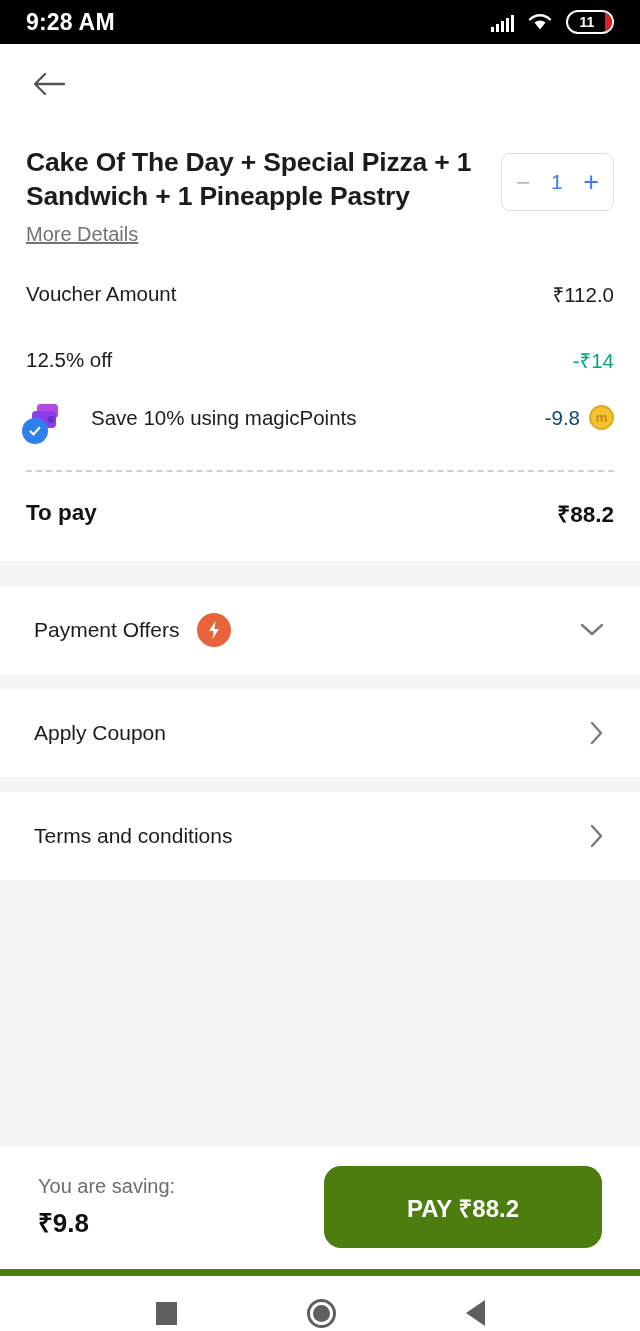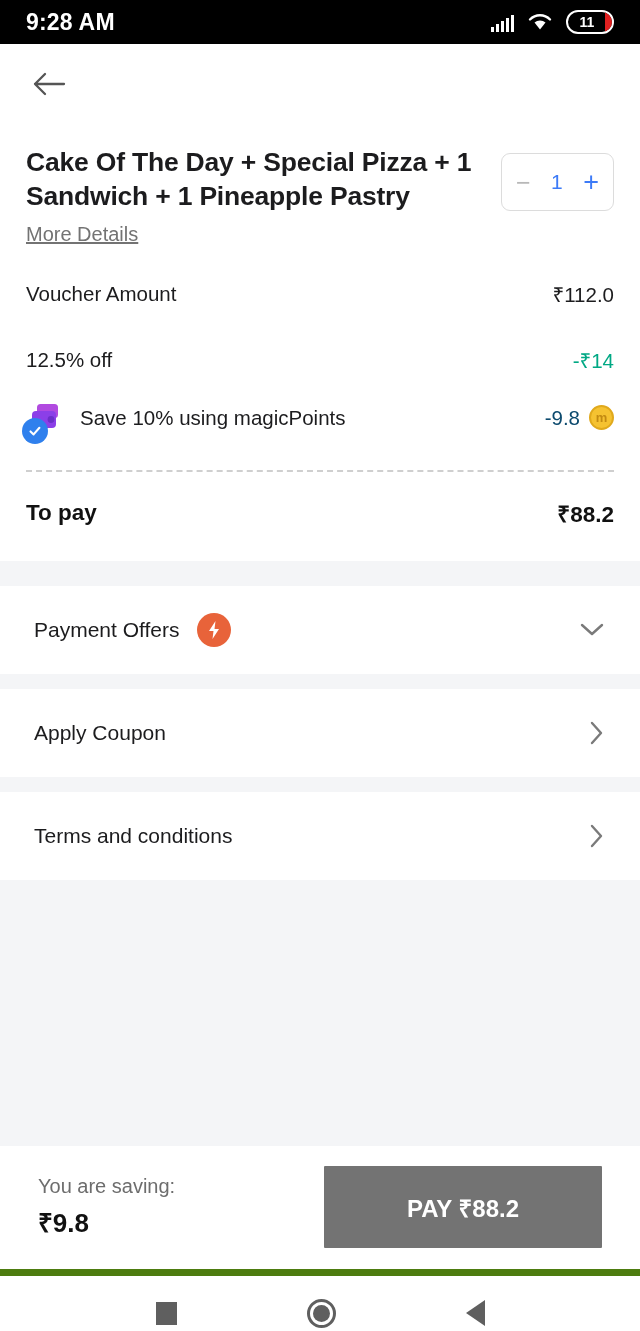--- a/index.html
+++ b/index.html
@@ -60,21 +60,21 @@
 
   .prow { display:flex; align-items:center; justify-content:space-between; }
   .prow .lbl { font-size:20.5px; color:#1c1c1e; }
   .prow .val { font-size:20.5px; color:#1c1c1e; }
   .prow .val.discount { color:#00a884; }
 
   #row-voucher { margin-top:34px; }
   #row-percent { margin-top:38px; }
 
   .magic-row { display:flex; align-items:center; justify-content:space-between; margin-top:24px; }
-  .magic-left { display:flex; align-items:center; gap:14px; }
+  .magic-left { display:flex; align-items:center; gap:25px; }
   .wallet-wrap { position:relative; width:40px; height:40px; flex:0 0 auto; }
   .wallet-wrap .check {
     position:absolute; left:-4px; bottom:-6px; width:26px; height:26px;
     background:#2f80ed; border-radius:50%;
     display:flex; align-items:center; justify-content:center;
   }
   .magic-label { font-size:20.5px; color:#1c1c1e; }
   .magic-right { display:flex; align-items:center; gap:9px; }
   .magic-val { font-size:20.5px; color:#0c4a6e; }
   .coin { width:25px; height:25px; border-radius:50%; background:#f5c231; border:2px solid #e0a91c;
@@ -103,21 +103,21 @@
 
   
   .bottombar {
     background:#fff; height:130px; display:flex; align-items:center;
     justify-content:space-between; padding:0 38px;
     border-bottom:7px solid #4d7c0f;
   }
   .saving-lbl { font-size:20px; color:#6d6d6d; }
   .saving-val { font-size:26px; font-weight:bold; color:#111; margin-top:6px; }
   .pay-btn {
-    width:278px; height:82px; background:#737373; border-radius:1px;
+    width:278px; height:82px; background:#4d7c0f; border-radius:17px;
     display:flex; align-items:center; justify-content:center;
     color:#fff; font-size:24px; font-weight:bold; cursor:pointer;
     border:none; font-family:"Liberation Sans", sans-serif;margin-left:43px;
   }
 
   
   .navbar { height:75px; background:#fff; display:flex; align-items:center; justify-content:center; gap:130px; }
   .nav-square { width:21px; height:23px; background:#5f5f5f; cursor:pointer; }
   .nav-circle { width:29px; height:29px; border:3px solid #5f5f5f; border-radius:50%;
                 display:flex; align-items:center; justify-content:center; cursor:pointer; }

